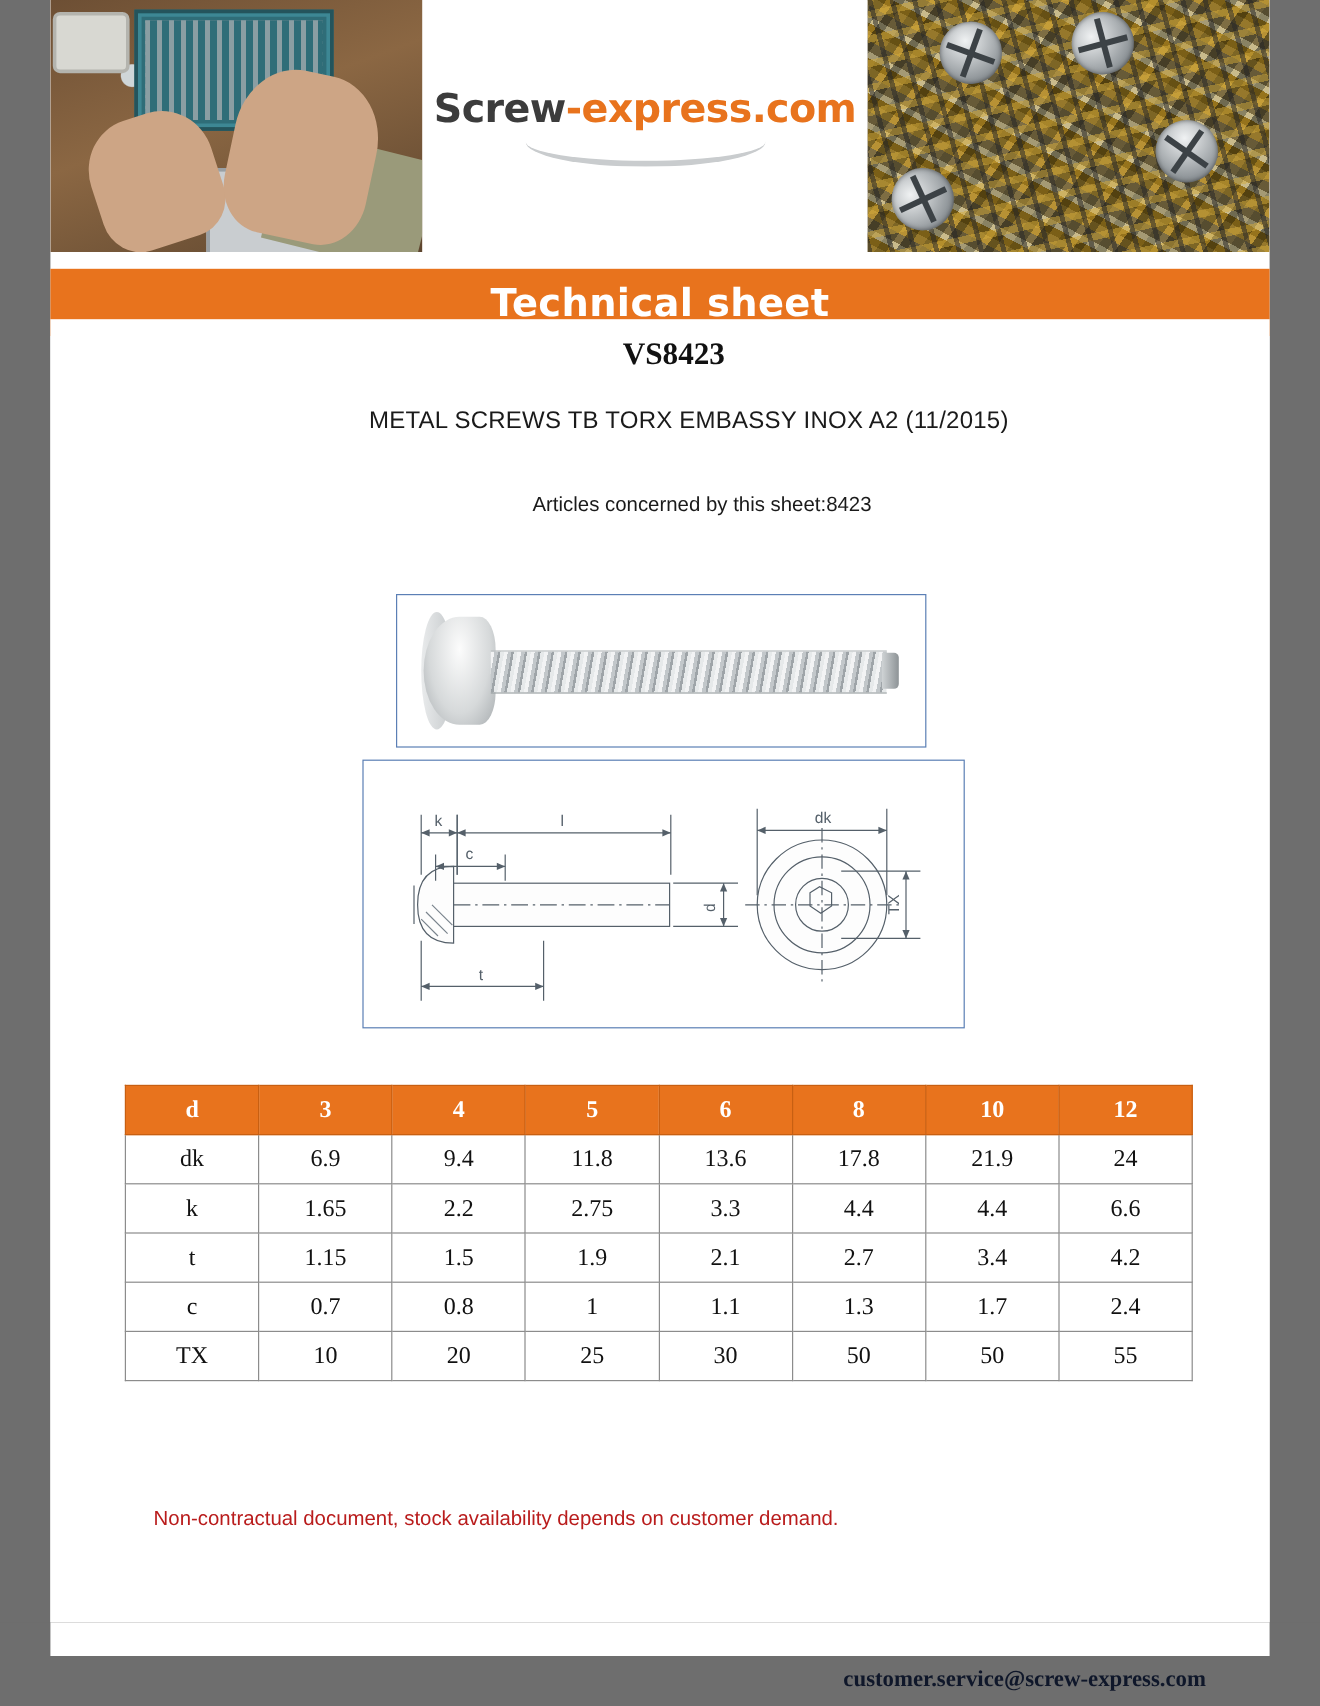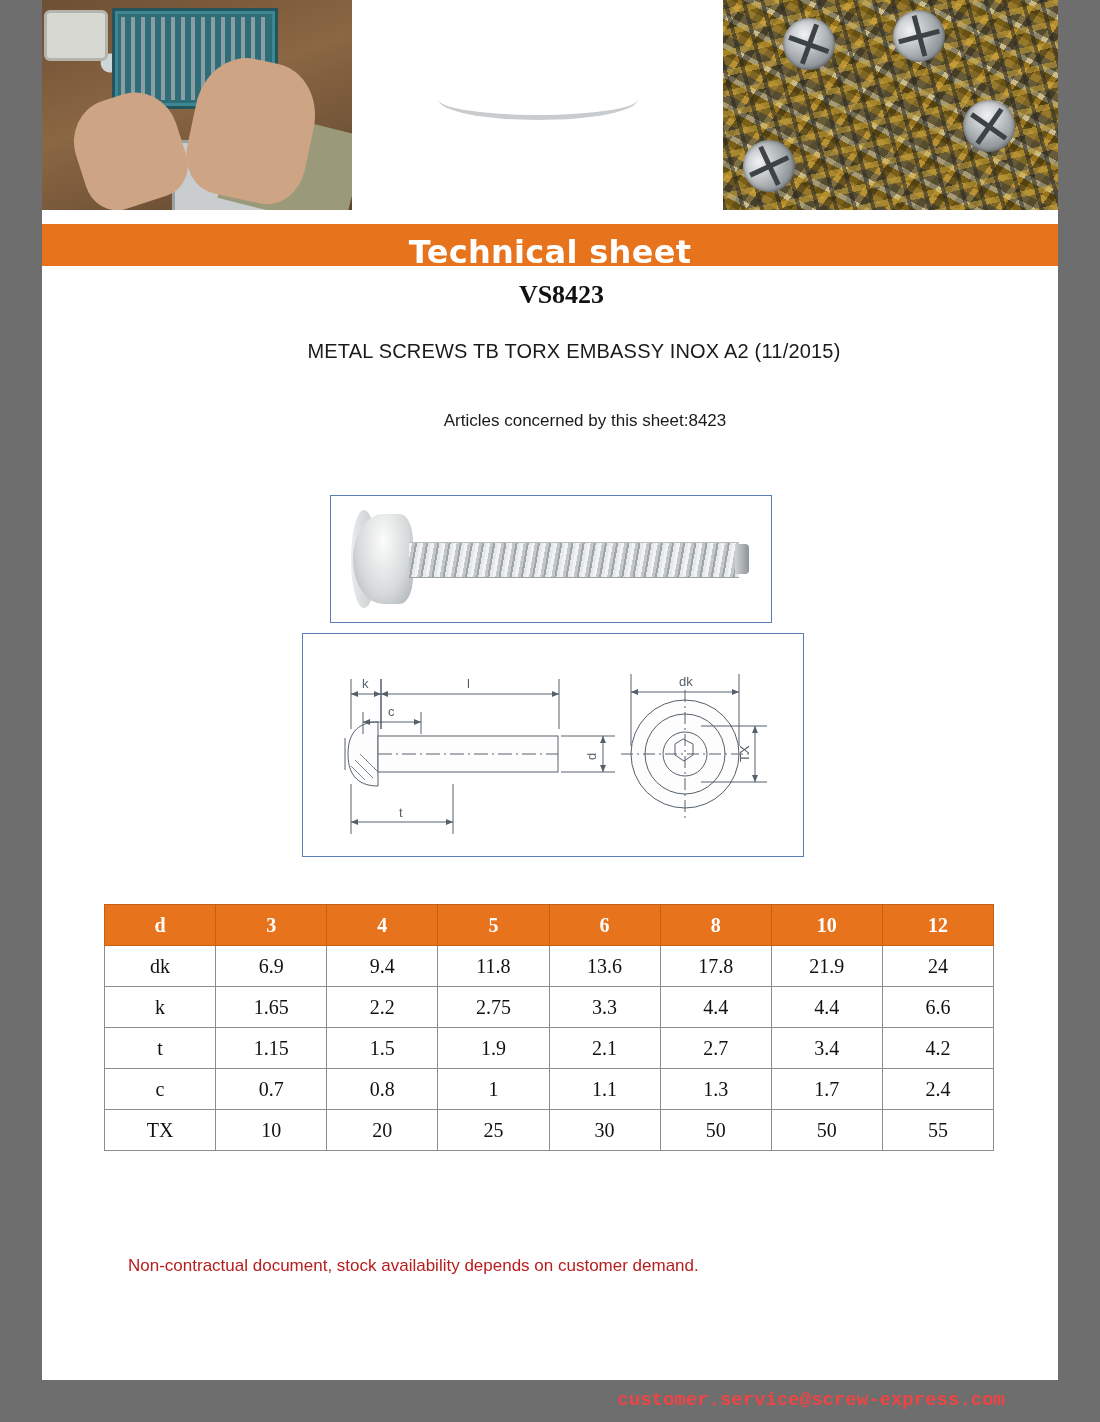--- a/index.html
+++ b/index.html
@@ -312,24 +312,24 @@
     position: absolute;
     left: 42px; top: 1352px;
     width: 1016px;
     height: 28px;
     background: #ffffff;
   }
   .footer-email {
     position: absolute;
     right: 95px;
     top: 1389px;
-    color: #ef4444;
+    color: #0f172a;
     font-weight: 700;
     font-size: 19px;
-    font-family: Liberation Mono, monospace;
+    font-family: Liberation Serif, serif;
   }
 </style>
 </head>
 <body>
 
 <div class="page">
 
   <div class="edge-bar left"></div>
   <div class="edge-bar right"></div>
 
@@ -339,20 +339,23 @@
       <div class="layer1"></div>
       <div class="tape"></div>
       <div class="tray"></div>
       <div class="box2"></div>
       <div class="hand1"></div>
       <div class="sleeve"></div>
       <div class="hand2"></div>
     </div>
 
     <div class="brand">
+      <div class="brand-text">
+        <span class="b1">Screw</span><span class="b2">-express.com</span>
+      </div>
       <div class="brand-swoosh"></div>
     </div>
 
     <div class="photo photo-right">
       <div class="layer1"></div>
       <div class="layer2"></div>
       <div class="screwhead sh1"></div>
       <div class="screwhead sh2"></div>
       <div class="screwhead sh3"></div>
       <div class="screwhead sh4"></div>

